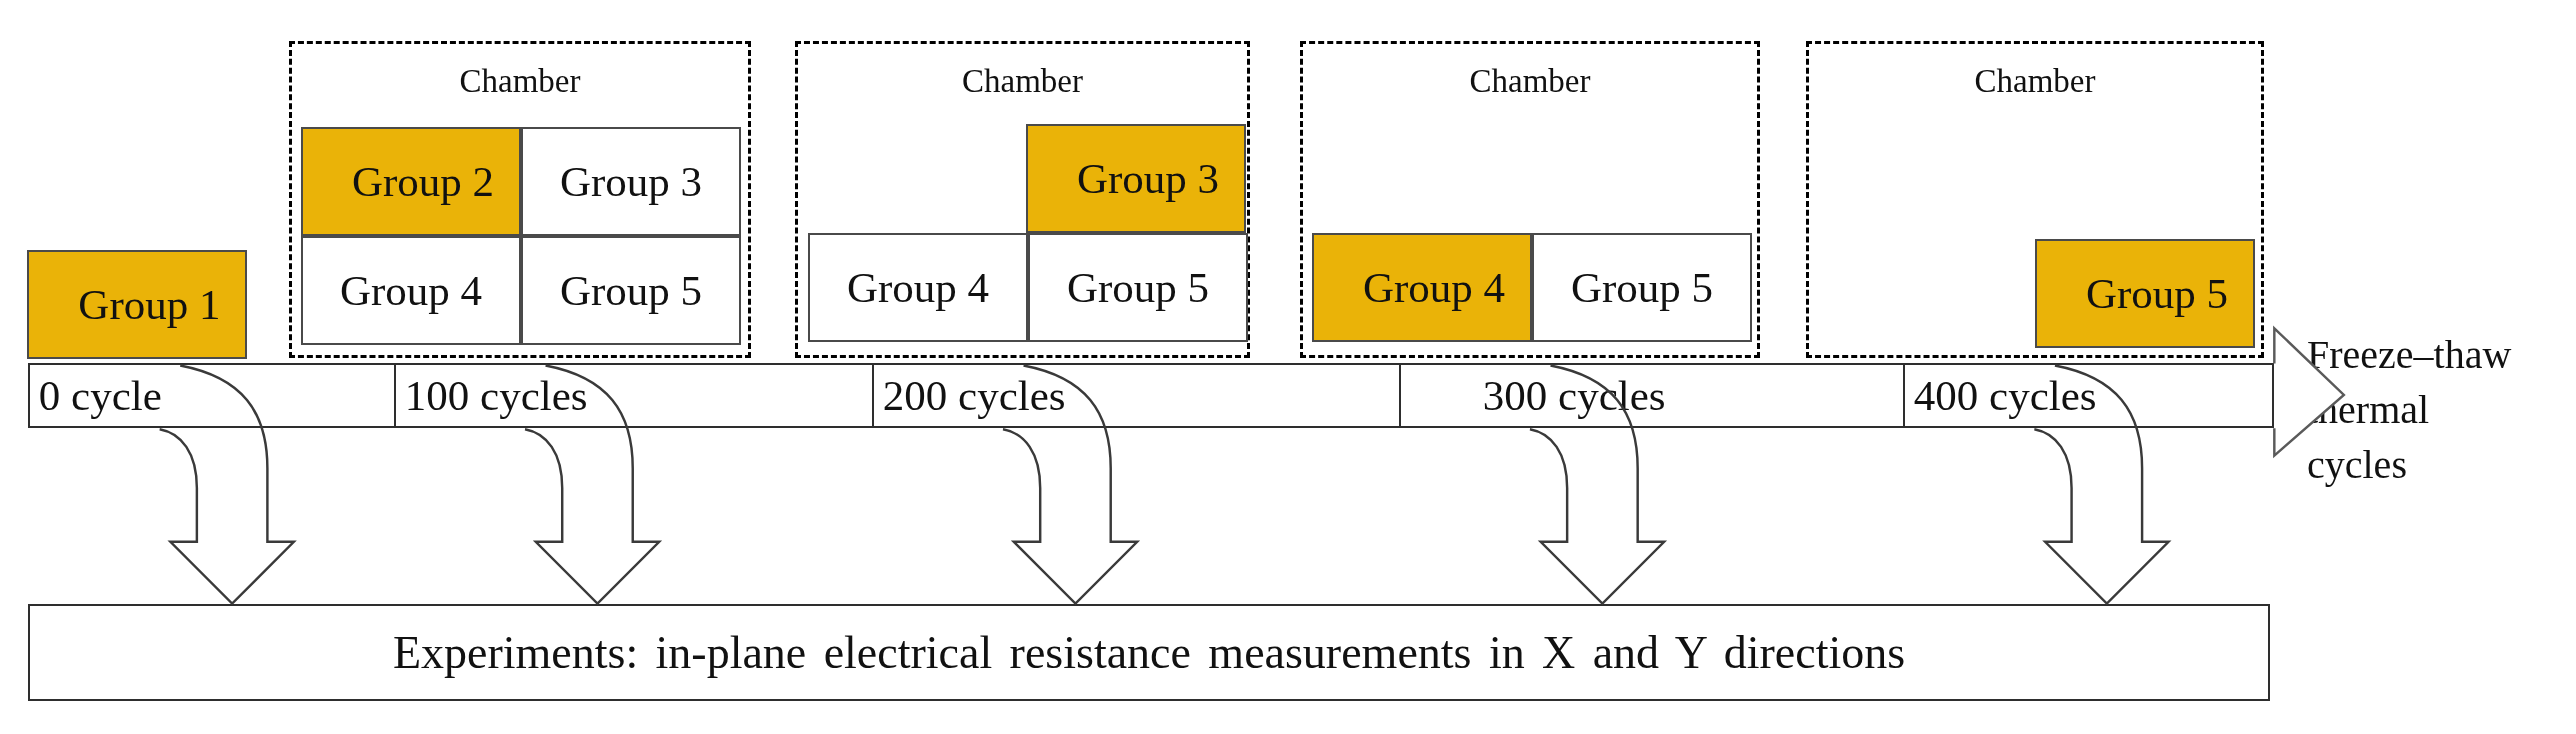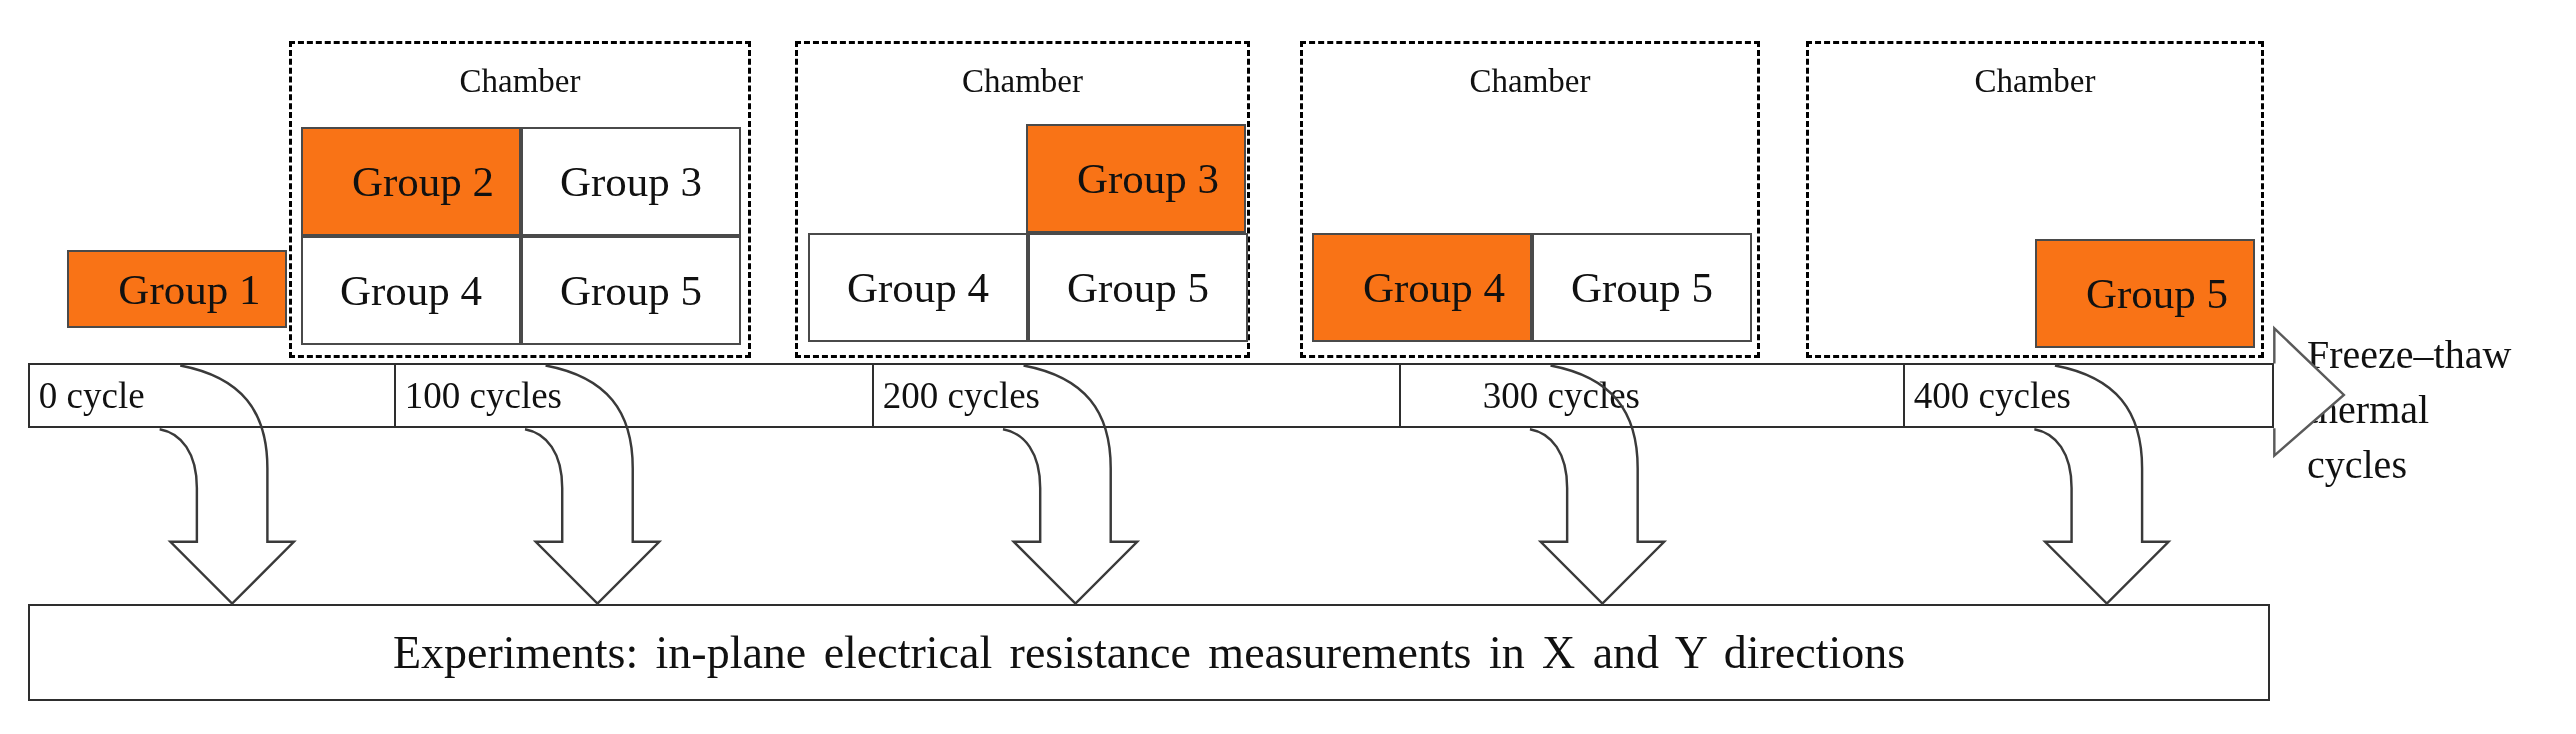--- a/index.html
+++ b/index.html
@@ -14,50 +14,50 @@
   }
   .chamber-title{
     position:absolute;left:0;right:0;top:15.7px;text-align:center;
     font-size:33px;line-height:43px;
   }
   .cell{
     position:absolute;border:2.9px solid #4a4a4a;background:#fff;
     box-sizing:border-box;display:flex;align-items:center;justify-content:center;
     font-size:43px;
   }
-  .hl{background:#f97316;padding-left:24px;}
+  .hl{background:#eab308;padding-left:24px;}
   .bar{
     position:absolute;left:28px;top:363px;width:2246px;height:65px;
     border:2px solid #2e2e2e;box-sizing:border-box;background:#fff;
   }
   .tick{
     position:absolute;top:363px;width:2px;height:65px;background:#2e2e2e;
   }
   .cycle-label{
     position:absolute;top:363px;height:65px;display:flex;align-items:center;
-    font-size:37px;white-space:nowrap;padding-left:10.8px;
+    font-size:43px;white-space:nowrap;padding-left:10.8px;
   }
   .axis-label{
     position:absolute;left:2307px;top:315px;width:247px;text-align:left;
     font-size:40px;line-height:55px;margin-top:12px;
   }
   .experiments{
     position:absolute;left:28px;top:604px;width:2242px;height:97px;
     border:2.9px solid #2e2e2e;box-sizing:border-box;background:#fff;
     display:flex;align-items:center;justify-content:center;
     font-size:46px;word-spacing:5.9px;
   }
   svg.overlay{position:absolute;left:0;top:0;pointer-events:none;}
 </style>
 </head>
 <body>
 
 <div id="canvas">
 
-  <div class="cell hl" style="left:27.4px;top:250px;width:220px;height:78px;margin-left:40px;">
+  <div class="cell hl" style="left:27.4px;top:250px;width:220px;height:109px;">
     <span>Group 1</span>
   </div>
 
   <div class="chamber" style="left:289px;top:41px;width:462px;height:317px;">
     <div class="chamber-title">Chamber</div>
   </div>
   <div class="cell hl" style="left:301px;top:127px;width:220px;height:109px;">
     <span>Group 2</span>
   </div>
   <div class="cell" style="left:521px;top:127px;width:220px;height:109px;">

